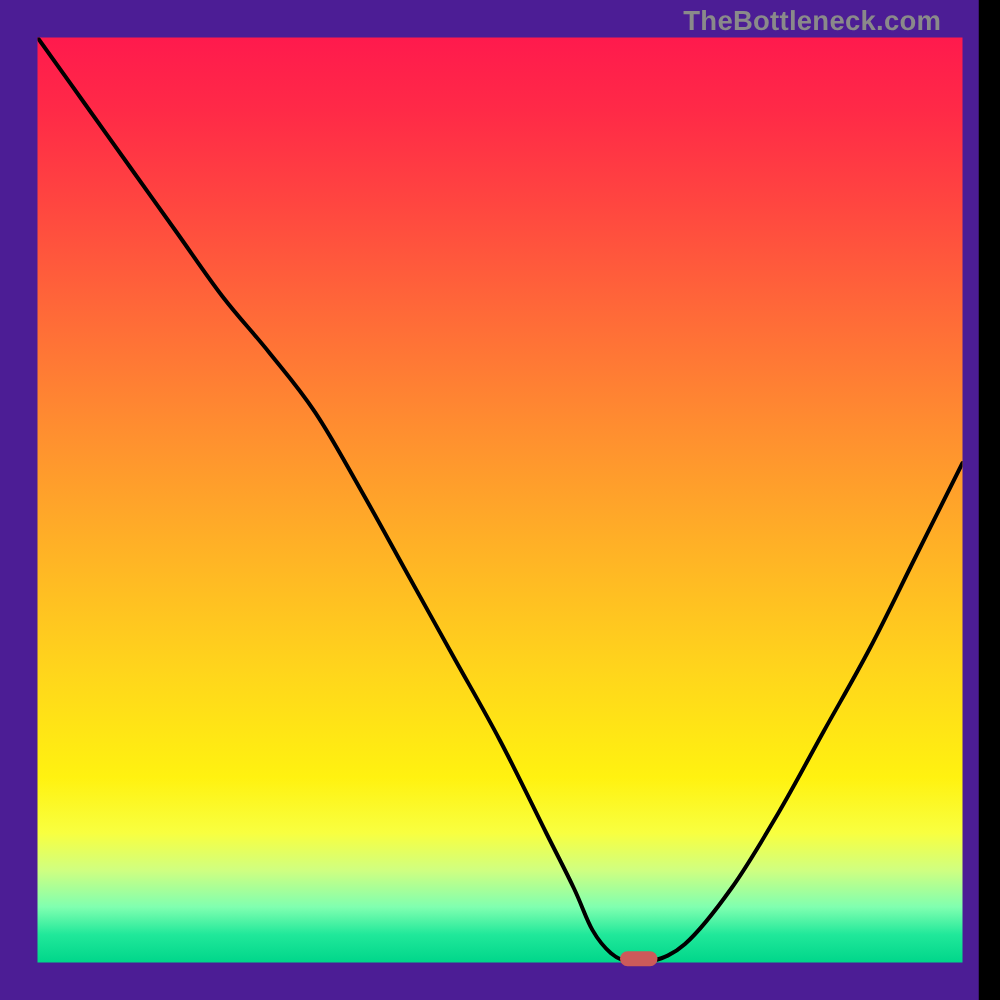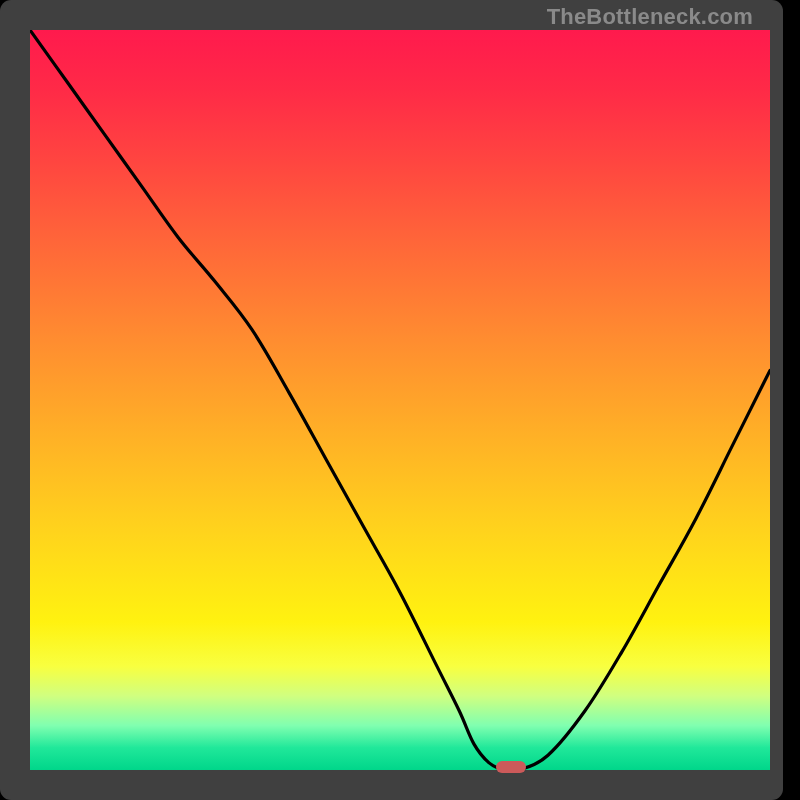--- a/index.html
+++ b/index.html
@@ -7,22 +7,21 @@
     padding: 0;
     width: 800px;
     height: 800px;
     background: #000;
     overflow: hidden;
   }
   .frame {
     position: relative;
     width: 783px;
     height: 800px;
-    background: #404040;
-    border-radius: 11px;
+    background: #4c1d95;
   }
   .plot-area {
     position: absolute;
     left: 30px;
     top: 30px;
     width: 740px;
     height: 740px;
     background: linear-gradient(to bottom,
       #ff1a4d 0%,
       #ff2a47 8%,

